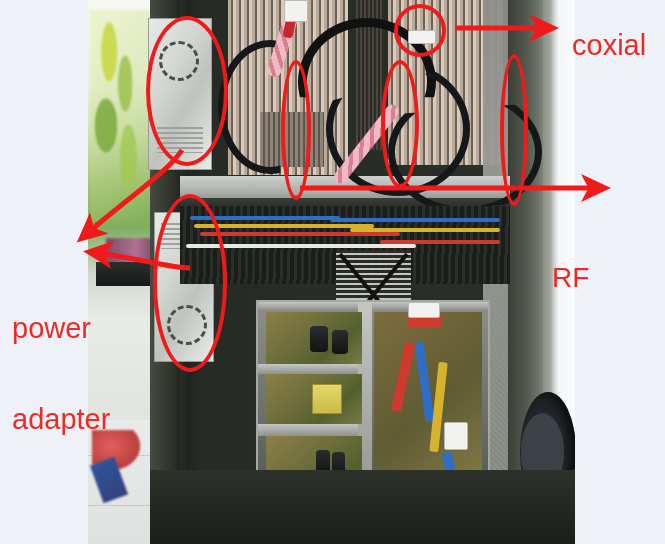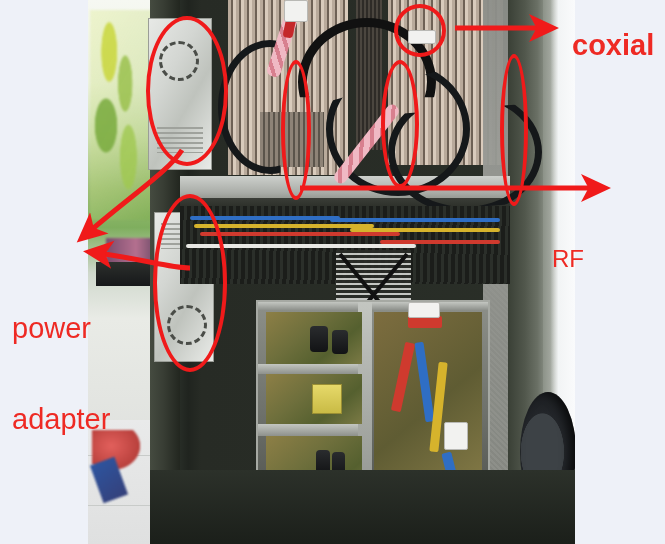--- a/index.html
+++ b/index.html
@@ -205,22 +205,22 @@
   svg.overlay{position:absolute;left:0;top:0;width:665px;height:544px;overflow:visible;}
 
   .label{
     position:absolute;
     color:#ee2a24;
     font-family:"Liberation Sans", sans-serif;
     font-weight:400;
     line-height:1.05;
     white-space:pre;
   }
-  #lbl-coxial{left:572px;top:30px;font-size:29px;font-weight:bold;}
-  #lbl-rf{left:552px;top:196px;font-size:24px;}
+  #lbl-coxial{left:572px;top:30px;font-size:29px;}
+  #lbl-rf{left:552px;top:204px;font-size:28px;}
   #lbl-power{left:12px;top:252px;font-size:29px;}
 </style>
 </head>
 <body>
 
 <div id="stage">
 
   <div class="photo">
 
     <div class="outdoor"></div>

